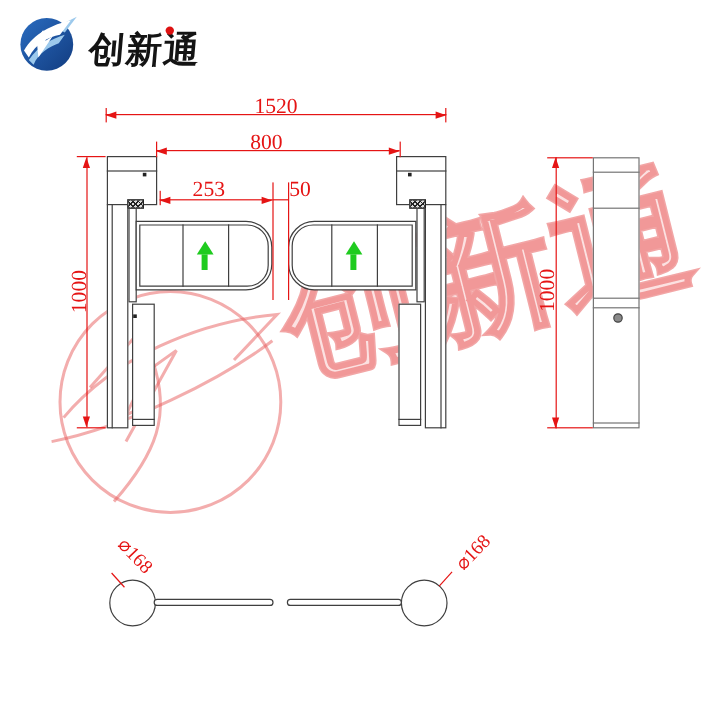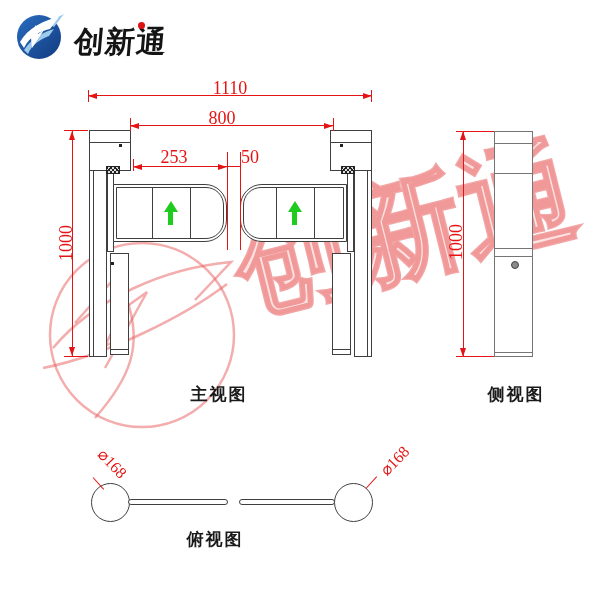--- a/index.html
+++ b/index.html
@@ -106,28 +106,27 @@
   <div class="box" style="left:332px;top:253px;width:19px;height:102px"></div>
   <div class="gh" style="left:332px;top:349px;width:19px"></div>
 
   <div class="box" style="left:240px;top:184px;width:107px;height:58px;border-radius:22px 0 0 22px"></div>
   <div class="box" style="left:243px;top:187px;width:101px;height:52px;border-radius:18px 0 0 18px"></div>
   <div class="gv" style="left:276px;top:187px;height:52px"></div>
   <div class="gv" style="left:314px;top:187px;height:52px"></div>
   <div class="ghead" style="left:288px;top:201px"></div>
   <div class="gstem" style="left:292px;top:212px"></div>
 
-  <div class="viewlabel" style="left:174px;top:383px;width:90px">主视图</div>
 
   <div class="rv" style="left:88px;top:90px;height:12px"></div>
   <div class="rv" style="left:371px;top:90px;height:12px"></div>
   <div class="rh" style="left:88px;top:95px;width:284px"></div>
   <div class="arr arrL" style="left:88px;top:93px"></div>
   <div class="arr arrR" style="left:363px;top:93px"></div>
-  <div class="rtxt" style="left:195px;top:79px;width:70px">1110</div>
+  <div class="rtxt" style="left:195px;top:79px;width:70px">1520</div>
 
   <div class="rv" style="left:130px;top:118px;height:13px"></div>
   <div class="rv" style="left:333px;top:118px;height:13px"></div>
   <div class="rh" style="left:130px;top:125px;width:203px"></div>
   <div class="arr arrL" style="left:130px;top:123px"></div>
   <div class="arr arrR" style="left:324px;top:123px"></div>
   <div class="rtxt" style="left:197px;top:109px;width:50px">800</div>
 
   <div class="rv" style="left:133px;top:159px;height:12px"></div>
   <div class="rh" style="left:133px;top:166px;width:94px"></div>
@@ -155,28 +154,26 @@
   <div class="ghL" style="left:494px;top:352px;width:39px"></div>
   <div class="abs" style="left:511px;top:261px;width:6px;height:6px;border-radius:50%;background:#8a8a8a;border:1px solid #444"></div>
 
   <div class="rh" style="left:456px;top:131px;width:38px"></div>
   <div class="rh" style="left:456px;top:356px;width:38px"></div>
   <div class="rv" style="left:463px;top:131px;height:226px"></div>
   <div class="arr arrU" style="left:460px;top:131px"></div>
   <div class="arr arrD" style="left:460px;top:348px"></div>
   <div class="rtxt" style="left:421px;top:233px;width:70px;transform:rotate(-90deg)">1000</div>
 
-  <div class="viewlabel" style="left:471px;top:383px;width:90px">侧视图</div>
 
   <div class="box" style="left:91px;top:483px;width:39px;height:39px;border-radius:50%"></div>
   <div class="box" style="left:334px;top:483px;width:39px;height:39px;border-radius:50%"></div>
   <div class="box" style="left:128px;top:499px;width:100px;height:6px;border-radius:3px"></div>
   <div class="box" style="left:239px;top:499px;width:96px;height:6px;border-radius:3px"></div>
 
   <div class="rh" style="left:93px;top:477px;width:16px;transform:rotate(48deg);transform-origin:left center"></div>
   <div class="rtxt" style="left:81px;top:456px;width:62px;font-size:16px;transform:rotate(46deg)">⌀168</div>
 
   <div class="rh" style="left:366px;top:488px;width:16px;transform:rotate(-48deg);transform-origin:left center"></div>
   <div class="rtxt" style="left:364px;top:453px;width:62px;font-size:16px;transform:rotate(-46deg)">⌀168</div>
 
-  <div class="viewlabel" style="left:170px;top:528px;width:90px">俯视图</div>
 
 </div>
 
 </body></html>

